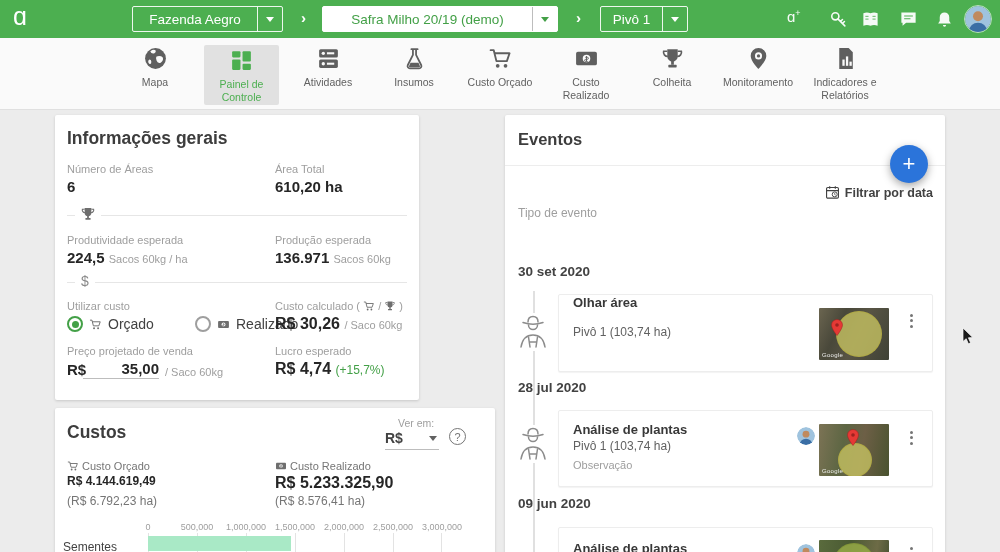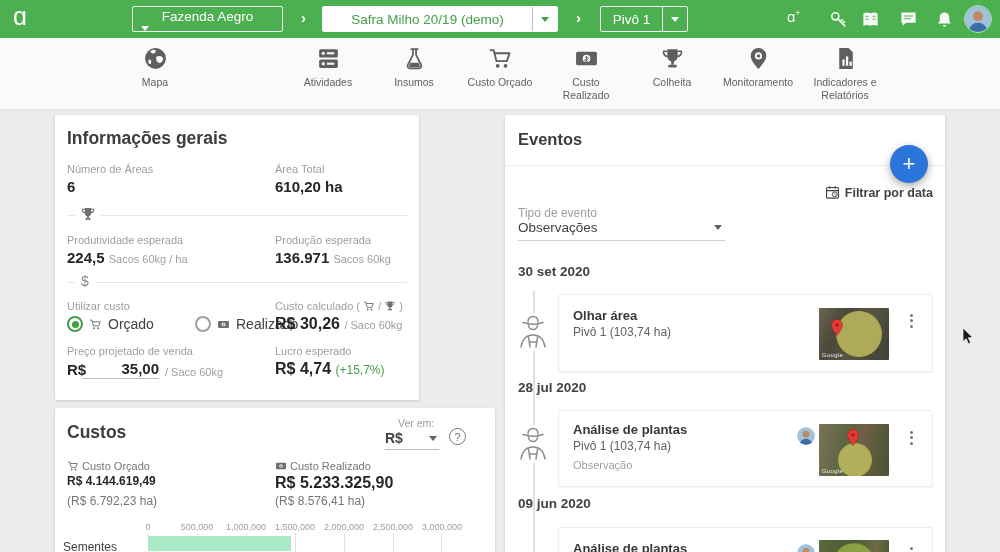--- a/index.html
+++ b/index.html
@@ -9,21 +9,21 @@
 
   
   .appbar { position:absolute; left:0; top:0; width:1000px; height:38px; background:#4caf50; }
   .logo { position:absolute; left:13px; top:2px; color:#fff; font-size:25px; font-weight:400; }
   .sel { position:absolute; top:6px; height:26px; display:flex; align-items:stretch;
          border:1px solid rgba(255,255,255,.9); border-radius:2px; color:#fff; font-size:13.5px; }
   .sel-label { flex:1; display:flex; align-items:center; justify-content:center; padding:0 8px; white-space:nowrap; }
   .sel-div { width:1px; background:rgba(255,255,255,.9); }
   .sel-caret { width:24px; display:flex; align-items:center; justify-content:center; }
   .sel-caret i { width:0; height:0; border-left:4.5px solid transparent; border-right:4.5px solid transparent; border-top:5px solid currentColor; }
-  .sel-farm  { left:132px; width:151px;flex-direction:column; }
+  .sel-farm  { left:132px; width:151px; }
   .sel-season{ left:322px; width:236px; background:#fff; border-color:#fff; color:#43a047; }
   .sel-season .sel-div { background:#bdbdbd; }
   .sel-field { left:600px; width:88px; }
   .crumb-sep { position:absolute; top:9px; color:#fff; font-size:15px; font-weight:bold; }
   .crumb1 { left:301px; } .crumb2 { left:576px; }
   .abar-ico { position:absolute; top:10px; width:19px; height:19px; color:#fff; opacity:.95; cursor:pointer; }
   .i-aplus { left:787px; top:8px; font-size:15px; color:#fff; width:auto; }
   .i-aplus .plus { font-size:9px; vertical-align:super; }
   .i-key  { left:829px; } .i-book { left:861px; } .i-chat { left:899px; } .i-bell { left:935px; }
   .avatar-top { position:absolute; left:964px; top:5px; width:28px; height:28px; border-radius:50%;
@@ -288,20 +288,26 @@
     </div>
   </header>
 
   <nav class="tabbar">
     <div class="tab tab-mapa">
       <svg>
           <use href="#i-globe"></use>
         </svg>
       <span class="tab-label">Mapa</span>
     </div>
+    <div class="tab tab-painel">
+      <svg>
+          <use href="#i-dash"></use>
+        </svg>
+      <span class="tab-label">Painel de Controle</span>
+    </div>
     <div class="tab tab-atividades">
       <svg>
           <use href="#i-list"></use>
         </svg>
       <span class="tab-label">Atividades</span>
     </div>
     <div class="tab tab-insumos">
       <svg>
           <use href="#i-flask"></use>
         </svg>
@@ -450,35 +456,31 @@
     <div class="fab">+</div>
 
     <div class="filter-date">
       <svg>
           <use href="#i-cal"></use>
         </svg>
       <span>Filtrar por data</span>
     </div>
 
     <span class="evtype-lbl">Tipo de evento</span>
-    <div class="evtype-sel">
-      <span>Observações</span>
-      <span class="caret"></span>
-    </div>
 
     <div class="timeline"></div>
 
     <span class="ev-date" style="top:149px;">30 set 2020</span>
     <div class="farmer" style="top:198px;">
         <svg>
           <use href="#i-farmer"></use>
         </svg>
       </div>
     <div class="ev-card" style="top:179px; height:78px;">
-      <span class="ev-title" style="top:13px;">Olhar área</span>
+      <span class="ev-title" style="top:0;">Olhar área</span>
       <span class="ev-sub" style="top:30px;">Pivô 1 (103,74 ha)</span>
       <div class="thumb t-1" style="top:13px;">
         <div class="circle"></div>
         <svg class="pin" style="left:11px; top:11px;">
             <use href="#i-redpin"></use>
           </svg>
         <span class="gmark">Google</span>
       </div>
       <div class="dots" style="top:16px;">
           <span></span>

